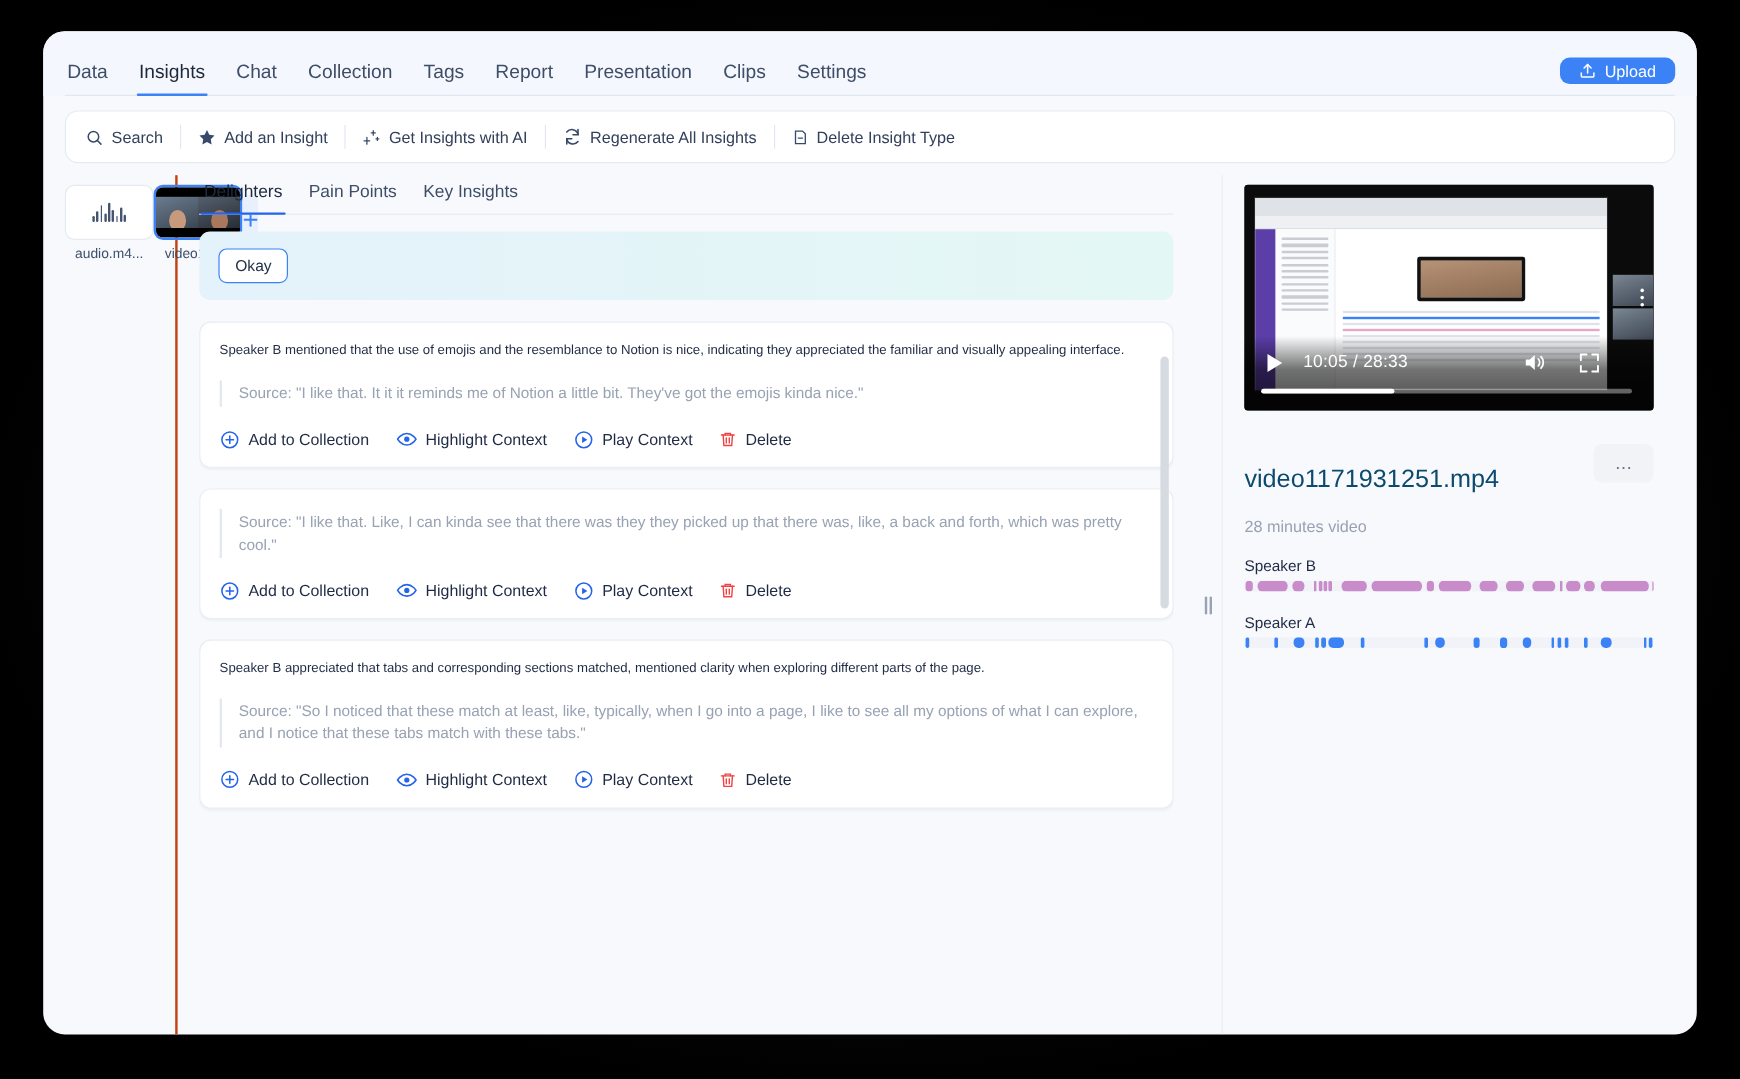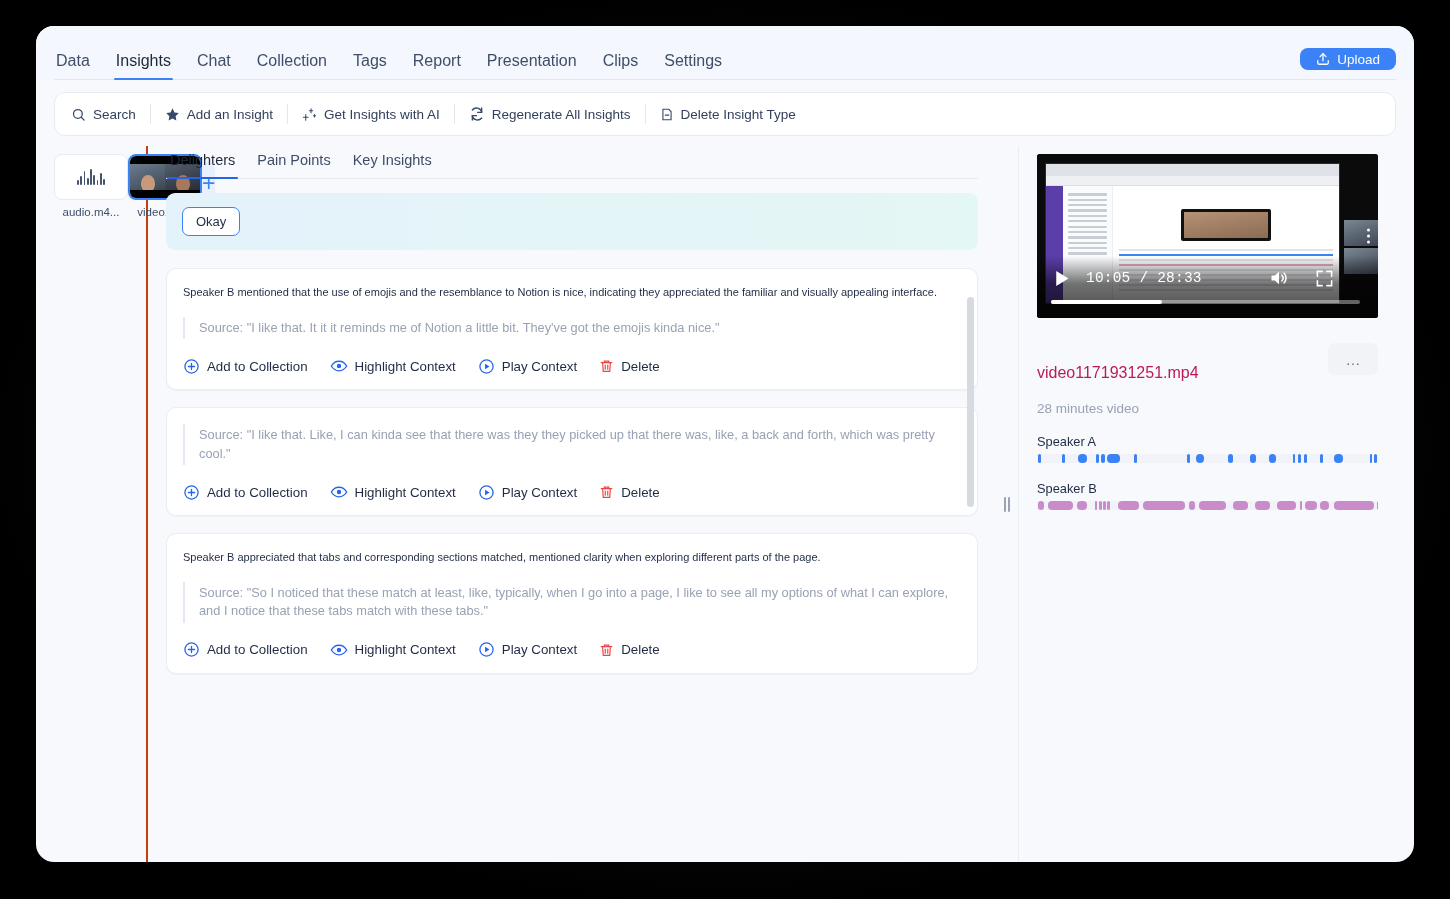--- a/index.html
+++ b/index.html
@@ -347,26 +347,25 @@
   
   .right-panel {
     width: 378px;
     flex: 0 0 378px;
     border-left: 1px solid #e9edf4;
     padding: 8px 18px 0 18px;
     overflow: hidden;
   }
   .player {
     width: 100%;
-    height: 164px;
+    height: 188px;
     background: #000;
     border-radius: 3px;
     position: relative;
     overflow: hidden;
-    font-family: Liberation Mono, monospace;
   }
   .player .scene { position: absolute; inset: 0; background:#0b0b0b; }
   .player .browser {
     position: absolute; left: 2.5%; top: 6%; width: 86%; height: 85%;
     background: #f6f7f9;
     box-shadow: 0 0 0 1px #2a2a2a;
   }
   .player .bchrome { height: 9%; background:#dfe2e6; }
   .player .burl { height: 7%; background:#eef0f3; border-bottom:1px solid #dcdfe4; }
   .player .bbody { position:absolute; top:16%; bottom:0; left:0; right:0; background:#fff; display:flex; }
@@ -408,21 +407,21 @@
   .prog-track {
     position: absolute; left: 14px; right: 18px; bottom: 14px;
     height: 4px; background: rgba(255,255,255,.38); border-radius: 2px;
   }
   .prog-fill { height: 100%; background: #fff; border-radius: 2px; width: 36%; }
 
   .file-name-row {
     display: flex; align-items: center; justify-content: space-between;
     margin-top: 18px;
   }
-  .file-name { font-size: 16px; color: #be185d; margin-top: 28px; }
+  .file-name { font-size: 21px; color: #0c4a6e; margin-top: 28px; }
   .more-btn {
     width: 50px; height: 32px;
     background: #f1f3f7;
     border-radius: 7px;
     border: none;
     color: #667085;
     font-size: 15px;
     line-height: 1;
     cursor: pointer;
     display:flex; align-items:center; justify-content:center;
@@ -827,20 +826,44 @@
             </div>
         </div>
 
         <div class="file-name-row">
           <div class="file-name">video1171931251.mp4</div>
           <button class="more-btn">…</button>
         </div>
         <div class="file-meta">28 minutes video</div>
 
         <div class="speaker-block">
+          <div class="speaker-name">Speaker B</div>
+          <div class="speaker-track" id="trackB">
+              <b style="left: 0.4%; width: 1.6%; background: rgb(200, 140, 203);"></b>
+              <b style="left: 3.2%; width: 7.5%; background: rgb(200, 140, 203);"></b>
+              <b style="left: 11.6%; width: 3%; background: rgb(200, 140, 203);"></b>
+              <b style="left: 17%; width: 0.7%; background: rgb(200, 140, 203);"></b>
+              <b style="left: 18.3%; width: 0.7%; background: rgb(200, 140, 203);"></b>
+              <b style="left: 19.4%; width: 0.7%; background: rgb(200, 140, 203);"></b>
+              <b style="left: 20.4%; width: 1%; background: rgb(200, 140, 203);"></b>
+              <b style="left: 23.8%; width: 6%; background: rgb(200, 140, 203);"></b>
+              <b style="left: 31%; width: 12.5%; background: rgb(200, 140, 203);"></b>
+              <b style="left: 44.6%; width: 1.8%; background: rgb(200, 140, 203);"></b>
+              <b style="left: 47.5%; width: 8%; background: rgb(200, 140, 203);"></b>
+              <b style="left: 57.5%; width: 4.5%; background: rgb(200, 140, 203);"></b>
+              <b style="left: 64%; width: 4.2%; background: rgb(200, 140, 203);"></b>
+              <b style="left: 70.5%; width: 5.5%; background: rgb(200, 140, 203);"></b>
+              <b style="left: 77%; width: 0.7%; background: rgb(200, 140, 203);"></b>
+              <b style="left: 78.6%; width: 3.4%; background: rgb(200, 140, 203);"></b>
+              <b style="left: 83%; width: 2.6%; background: rgb(200, 140, 203);"></b>
+              <b style="left: 87%; width: 11.8%; background: rgb(200, 140, 203);"></b>
+              <b style="left: 99.6%; width: 0.7%; background: rgb(200, 140, 203);"></b>
+            </div>
+        </div>
+        <div class="speaker-block">
           <div class="speaker-name">Speaker A</div>
           <div class="speaker-track" id="trackA">
               <b style="left: 0.4%; width: 0.8%; background: rgb(59, 130, 246);"></b>
               <b style="left: 7.2%; width: 0.9%; background: rgb(59, 130, 246);"></b>
               <b style="left: 12%; width: 2.6%; background: rgb(59, 130, 246);"></b>
               <b style="left: 17.3%; width: 0.8%; background: rgb(59, 130, 246);"></b>
               <b style="left: 18.8%; width: 1%; background: rgb(59, 130, 246);"></b>
               <b style="left: 20.6%; width: 3.6%; background: rgb(59, 130, 246);"></b>
               <b style="left: 28.5%; width: 0.8%; background: rgb(59, 130, 246);"></b>
               <b style="left: 44%; width: 0.8%; background: rgb(59, 130, 246);"></b>
@@ -850,41 +873,17 @@
               <b style="left: 68%; width: 2.2%; background: rgb(59, 130, 246);"></b>
               <b style="left: 75%; width: 0.7%; background: rgb(59, 130, 246);"></b>
               <b style="left: 76.6%; width: 0.7%; background: rgb(59, 130, 246);"></b>
               <b style="left: 78.4%; width: 0.8%; background: rgb(59, 130, 246);"></b>
               <b style="left: 83%; width: 0.8%; background: rgb(59, 130, 246);"></b>
               <b style="left: 87.2%; width: 2.4%; background: rgb(59, 130, 246);"></b>
               <b style="left: 97.6%; width: 0.7%; background: rgb(59, 130, 246);"></b>
               <b style="left: 98.9%; width: 0.7%; background: rgb(59, 130, 246);"></b>
             </div>
         </div>
-        <div class="speaker-block">
-          <div class="speaker-name">Speaker B</div>
-          <div class="speaker-track" id="trackB">
-              <b style="left: 0.4%; width: 1.6%; background: rgb(200, 140, 203);"></b>
-              <b style="left: 3.2%; width: 7.5%; background: rgb(200, 140, 203);"></b>
-              <b style="left: 11.6%; width: 3%; background: rgb(200, 140, 203);"></b>
-              <b style="left: 17%; width: 0.7%; background: rgb(200, 140, 203);"></b>
-              <b style="left: 18.3%; width: 0.7%; background: rgb(200, 140, 203);"></b>
-              <b style="left: 19.4%; width: 0.7%; background: rgb(200, 140, 203);"></b>
-              <b style="left: 20.4%; width: 1%; background: rgb(200, 140, 203);"></b>
-              <b style="left: 23.8%; width: 6%; background: rgb(200, 140, 203);"></b>
-              <b style="left: 31%; width: 12.5%; background: rgb(200, 140, 203);"></b>
-              <b style="left: 44.6%; width: 1.8%; background: rgb(200, 140, 203);"></b>
-              <b style="left: 47.5%; width: 8%; background: rgb(200, 140, 203);"></b>
-              <b style="left: 57.5%; width: 4.5%; background: rgb(200, 140, 203);"></b>
-              <b style="left: 64%; width: 4.2%; background: rgb(200, 140, 203);"></b>
-              <b style="left: 70.5%; width: 5.5%; background: rgb(200, 140, 203);"></b>
-              <b style="left: 77%; width: 0.7%; background: rgb(200, 140, 203);"></b>
-              <b style="left: 78.6%; width: 3.4%; background: rgb(200, 140, 203);"></b>
-              <b style="left: 83%; width: 2.6%; background: rgb(200, 140, 203);"></b>
-              <b style="left: 87%; width: 11.8%; background: rgb(200, 140, 203);"></b>
-              <b style="left: 99.6%; width: 0.7%; background: rgb(200, 140, 203);"></b>
-            </div>
-        </div>
       </div>
 
     </div>
   </div>
 </div>
 
 </body></html>

